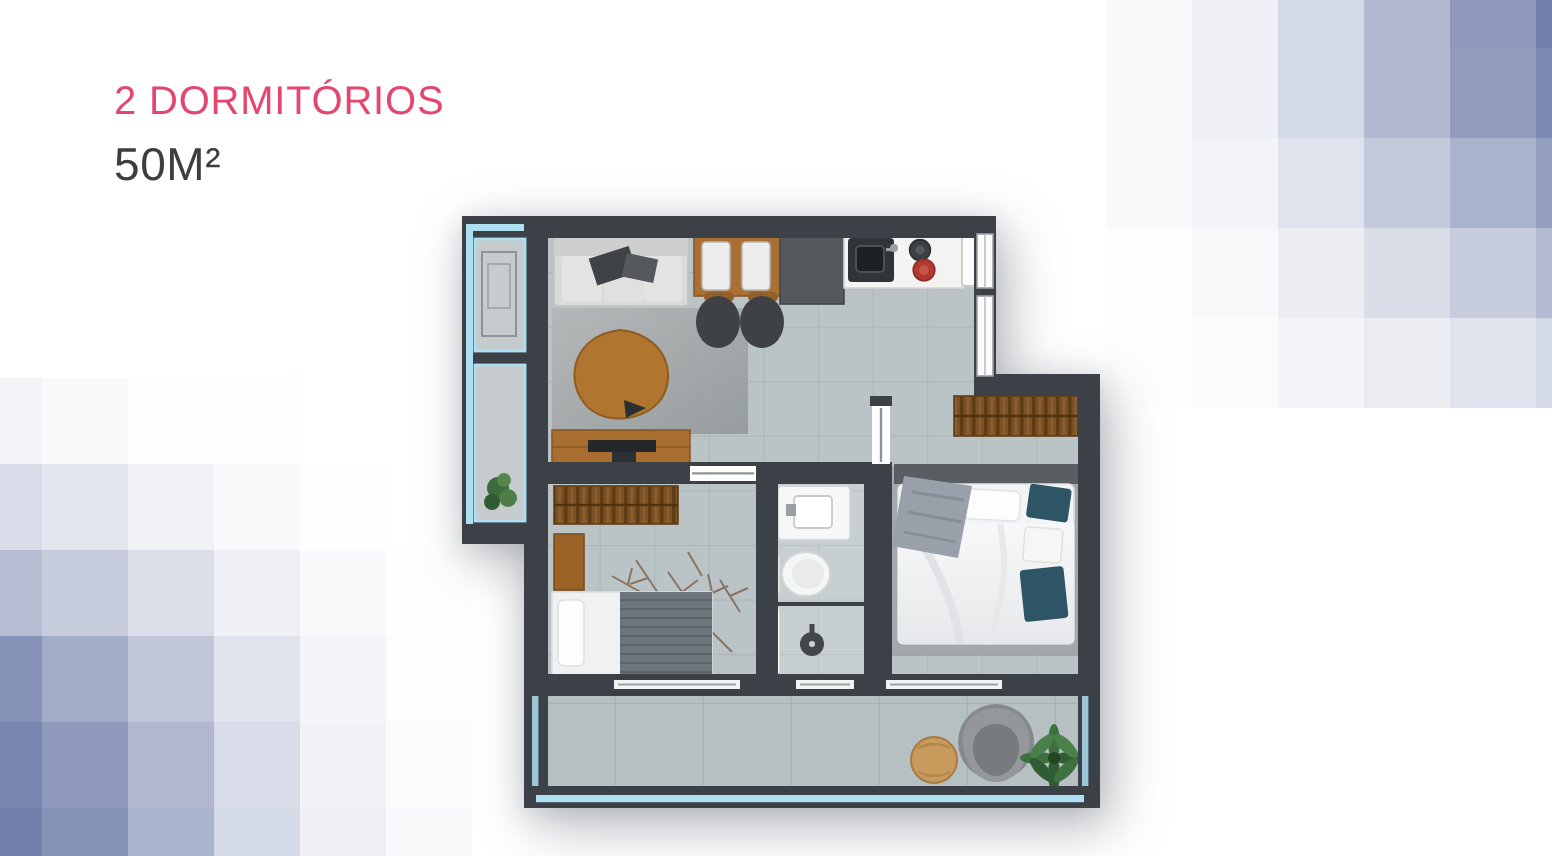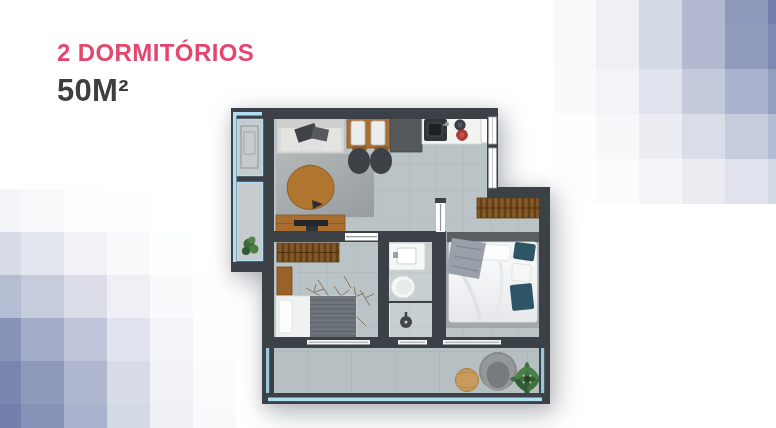--- a/index.html
+++ b/index.html
@@ -4,25 +4,25 @@
 <style>
   html,body{margin:0;padding:0;background:#ffffff;}
   .stage{
     position:relative;width:776px;height:428px;overflow:hidden;background:#ffffff;
     font-family:"Liberation Sans",sans-serif;
   }
   .mosaic{position:absolute;inset:0;pointer-events:none;}
   .mosaic-cell{position:absolute;}
   .header{position:absolute;left:57px;top:40px;}
   .title{
-    font-size:24px;font-weight:bold;letter-spacing:.4px;line-height:1.1;
+    font-size:20px;font-weight:normal;letter-spacing:.4px;line-height:1.1;
     color:#e4466d;white-space:nowrap;
   }
   .subtitle{
-    font-size:31px;font-weight:700;color:#3e3e40;margin-top:7px;letter-spacing:.3px;
+    font-size:23px;font-weight:400;color:#3e3e40;margin-top:7px;letter-spacing:.3px;
   }
   .plan-wrap{
     position:absolute;inset:0;
     filter:drop-shadow(5px 8px 14px rgba(55,60,75,.33)) drop-shadow(0 3px 6px rgba(55,60,75,.15));
   }
   svg{display:block;}
 </style>
 </head>
 <body>
 

